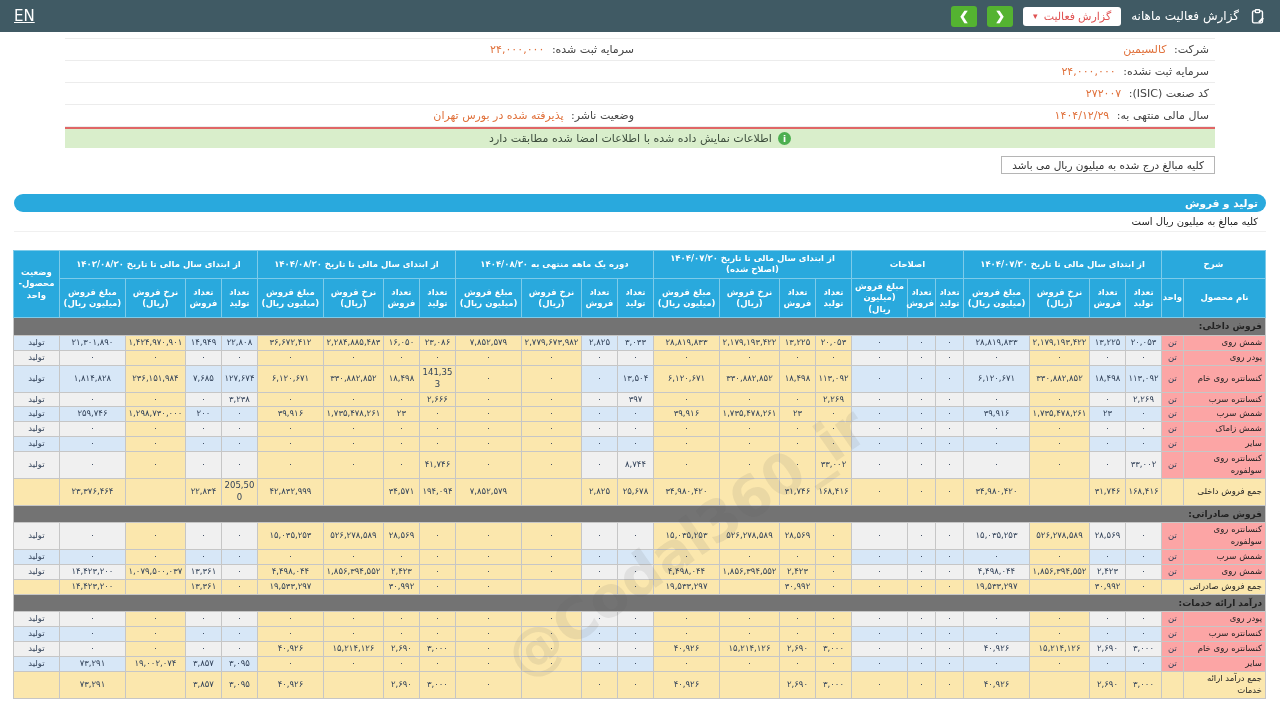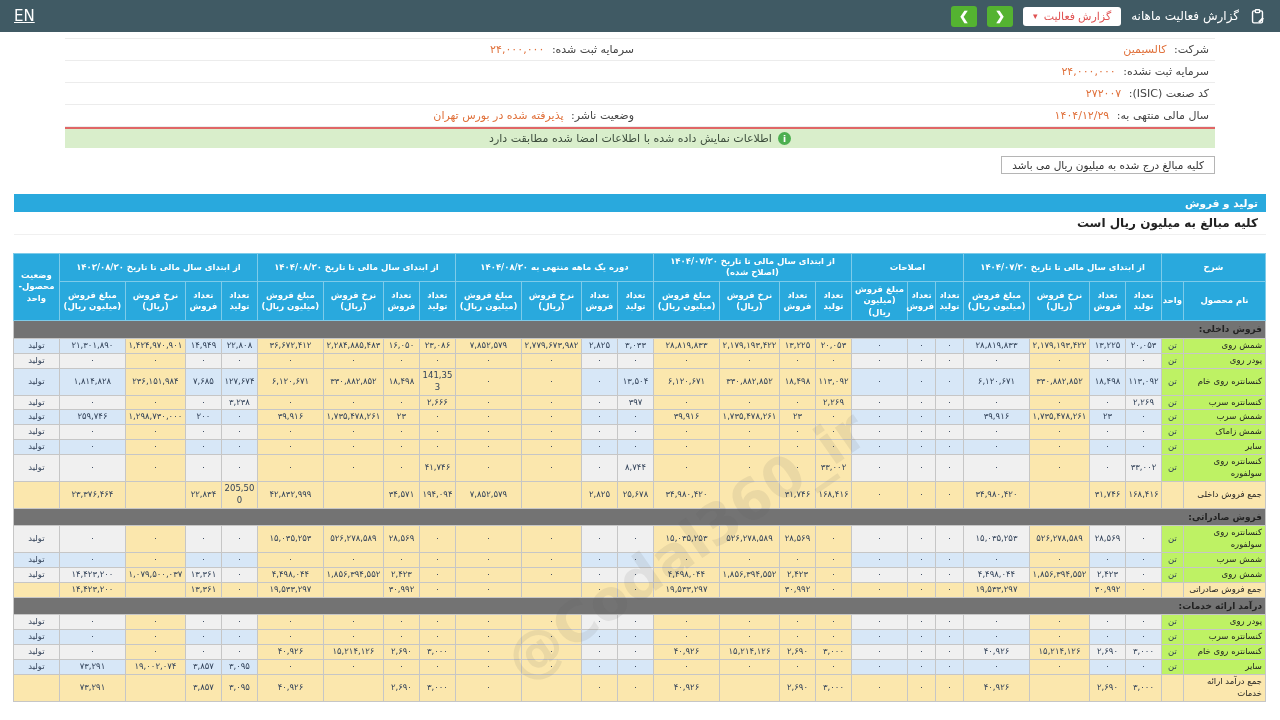--- a/index.html
+++ b/index.html
@@ -25,35 +25,35 @@
   .red-line { margin:0 65px; height:2px; background:#e06666; }
   .green-bar { margin:0 65px; background:#d9eecb; height:19px; display:flex;
     align-items:center; justify-content:center; gap:6px; font-size:11px; color:#3d4d3d; }
   .i-icon { width:13px; height:13px; border-radius:50%; background:#4caf50; color:#fff;
     font-size:9px; font-weight:bold; display:inline-flex; align-items:center;
     justify-content:center; font-style:normal; }
   .amount-note { margin:8px 0 0 0; margin-right:65px; display:inline-block;
     border:1px solid #b5b5b5; padding:2px 10px; font-size:10.5px; color:#333; }
   
   .blue-bar { margin:20px 14px 0 14px; background:#29a9dd; color:#fff; font-weight:bold;
-    font-size:10.5px; padding:3px 8px; }
-  .white-note { margin:0 14px; font-size:12px; font-weight:bold; color:#222;
+    font-size:10.5px; padding:3px 8px;border-radius:9px; }
+  .white-note { margin:0 14px; font-size:10px; font-weight:normal; color:#222;
     padding:4px 8px; border-bottom:1px solid #f0f0f0; }
   
   .tbl-wrap { margin:18px 14px 0 14px; position:relative; }
   table { border-collapse:collapse; table-layout:fixed; width:1252px; }
   th { background:#29a9dd; color:#fff; font-weight:bold; border:1px solid #7ecbe9;
     font-size:8.5px; padding:2px 1px; line-height:1.35; text-align:center; }
   td { border:1px solid #c6c6c6; font-size:8.5px; color:#33435a; text-align:center;
     padding:1px 2px; line-height:1.4; word-wrap:break-word; }
   td.nm { text-align:right; padding-right:3px; color:#222; }
   .w  { background:#f0f0f0; }
   .b  { background:#d7e7f7; }
   .y  { background:#fbe7ad; }
-  .ny { background:#bef264; }
+  .ny { background:#fca5a5; }
   tr.sec td { background:#737373; padding:2px 3px; }
   .sec-t { font-weight:bold; color:#222; font-size:9px; max-width:86px; text-align:right; }
   
   .watermark { position:absolute; left:460px; top:260px; transform:rotate(-35deg);
     font-size:56px; color:rgba(90,90,90,0.10); font-weight:bold; pointer-events:none;
     direction:ltr; white-space:nowrap; }
 </style>
 </head>
 <body>
 

